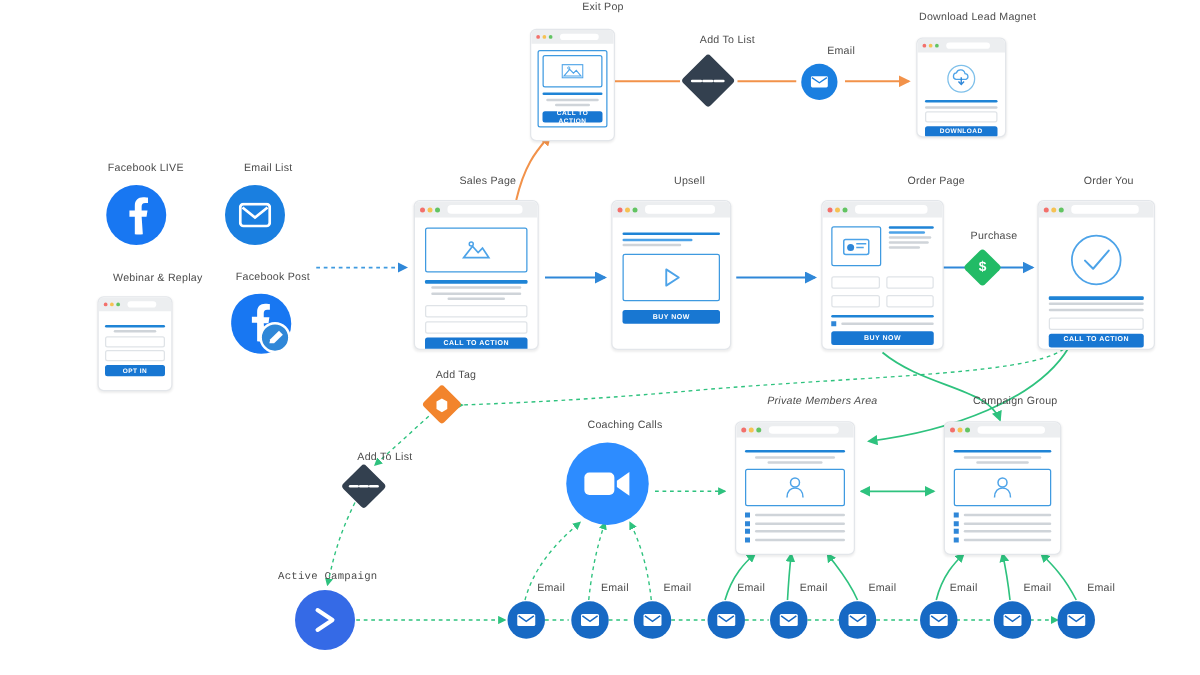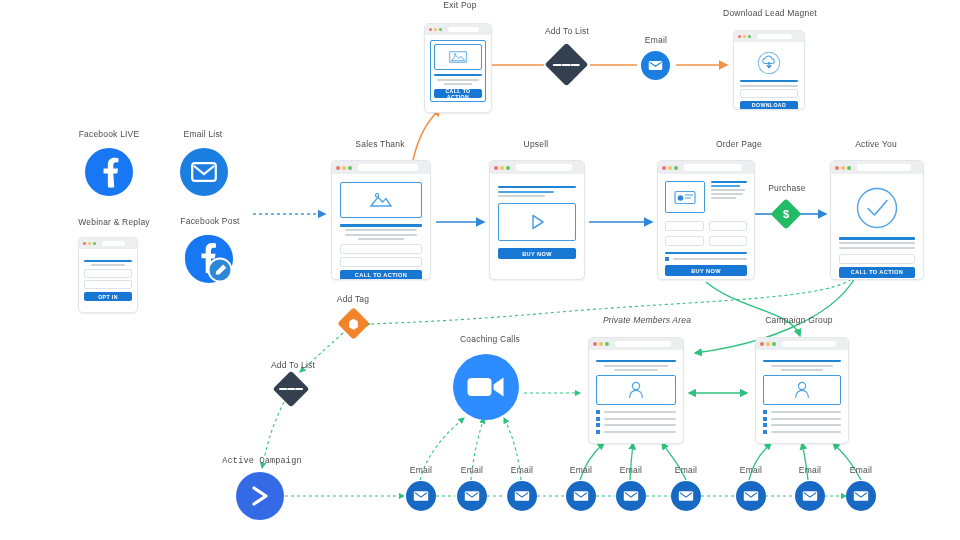--- a/index.html
+++ b/index.html
@@ -1,19 +1,19 @@
 <!DOCTYPE html>
 <html><head>
 <meta charset="utf-8">
 <style>
   html,body{margin:0;padding:0;background:#ffffff;}
   body{width:960px;height:540px;overflow:hidden;font-family:"Liberation Sans",sans-serif;position:relative;}
   #canvas{position:relative;width:960px;height:540px;background:#fff;}
   svg#wires{position:absolute;left:0;top:0;width:960px;height:540px;pointer-events:none;}
-  .lbl{position:absolute;font-size:8.5px;color:#4c4c4c;white-space:nowrap;text-align:center;letter-spacing:.2px;}
+  .lbl{position:absolute;font-size:8.5px;color:#4c4c4c;white-space:nowrap;text-align:right;letter-spacing:.2px;}
 
   
   .bw{position:absolute;background:#ffffff;border:1px solid #e3e6ea;border-radius:5px;box-shadow:0 1px 2px rgba(0,0,0,.07);overflow:hidden;}
   .bw .bar{height:11px;background:#eceef0;display:flex;align-items:center;padding:0 4px;gap:2px;}
   .dot{width:3px;height:3px;border-radius:50%;}
   .d1{background:#f3706b}.d2{background:#f6c253}.d3{background:#62c462}
   .bw .url{flex:1;height:5px;background:#ffffff;border-radius:3px;margin-left:4px;margin-right:8px;}
   .bw .body{padding:6px 6px 7px 6px;box-sizing:border-box;}
   .imgbox{border:1.3px solid #3f9ae0;border-radius:2px;display:flex;align-items:center;justify-content:center;}
   .line{background:#cfd4d9;border-radius:1px;height:2px;margin:2.5px auto;}
@@ -211,21 +211,21 @@
   <div class="lbl" style="left:172px;top:216px;width:76px;">Facebook Post</div>
   <div class="circ c-fb" style="left:185px;top:235px;width:48px;height:48px;">
     <svg width="48" height="48" viewBox="0 0 48 48">
       <circle cx="22" cy="22" r="22" fill="#1877f2"></circle>
       <path d="M26 23.5h3.8l.7-4.8h-4.5v-3.1c0-1.4.65-2.8 2.8-2.8h2.1V8.4s-1.9-.33-3.8-.33c-3.9 0-6.4 2.3-6.4 6.6v3.8h-4.2v4.8h4.2V38a17 17 0 0 0 6.2 0z" fill="#fff"></path>
       <circle cx="35" cy="35" r="11.5" fill="#2f87d8" stroke="#fff" stroke-width="2"></circle>
       <path d="M30.5 39.5 L31.2 36.4 L38.2 29.6 L41.3 32.7 L34.3 39.5 Z" fill="#fff"></path>
     </svg>
   </div>
 
-  <div class="lbl" style="left:347px;top:139px;width:66px;">Sales Thank</div>
+  <div class="lbl" style="left:347px;top:139px;width:66px;">Sales Page</div>
   <div class="bw" style="left:331px;top:160px;width:98px;height:118px;">
     <div class="bar" style="height:13px;">
       <span class="dot d1" style="width:4px;height:4px;"></span>
       <span class="dot d2" style="width:4px;height:4px;"></span>
       <span class="dot d3" style="width:4px;height:4px;"></span>
       <span class="url" style="height:7px;"></span>
     </div>
     <div class="body" style="padding:8px 8px 8px;">
       <div class="imgbox" style="height:34px;">
         <svg width="26" height="18" viewBox="0 0 26 18">
@@ -304,21 +304,21 @@
       </div>
       <div class="cta" style="height:11px;font-size:5.6px;margin-top:4px;">BUY NOW</div>
     </div>
   </div>
 
   <div class="lbl" style="left:760px;top:183px;width:54px;">Purchase</div>
   <div class="dia dia-green" style="left:775px;top:203px;width:22px;height:22px;">
     <div class="inner" style="font-size:11px;font-weight:bold;color:#fff;">$</div>
   </div>
 
-  <div class="lbl" style="left:845px;top:139px;width:62px;">Active You</div>
+  <div class="lbl" style="left:845px;top:139px;width:62px;">Order You</div>
   <div class="bw" style="left:830px;top:160px;width:92px;height:118px;">
     <div class="bar" style="height:13px;">
       <span class="dot d1" style="width:4px;height:4px;"></span>
       <span class="dot d2" style="width:4px;height:4px;"></span>
       <span class="dot d3" style="width:4px;height:4px;"></span>
       <span class="url" style="height:7px;"></span>
     </div>
     <div class="body" style="padding:9px 8px 8px;">
       <div style="display:flex;justify-content:center;margin:4px 0 8px;">
         <svg width="42" height="42" viewBox="0 0 42 42">

